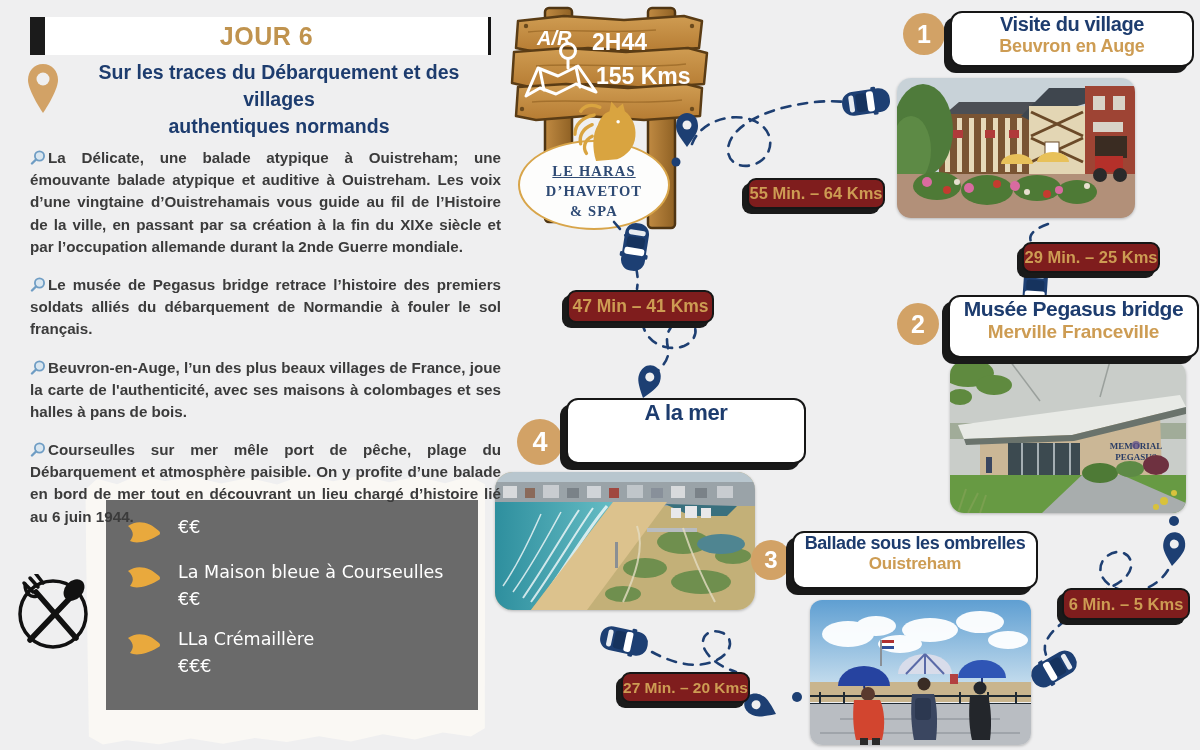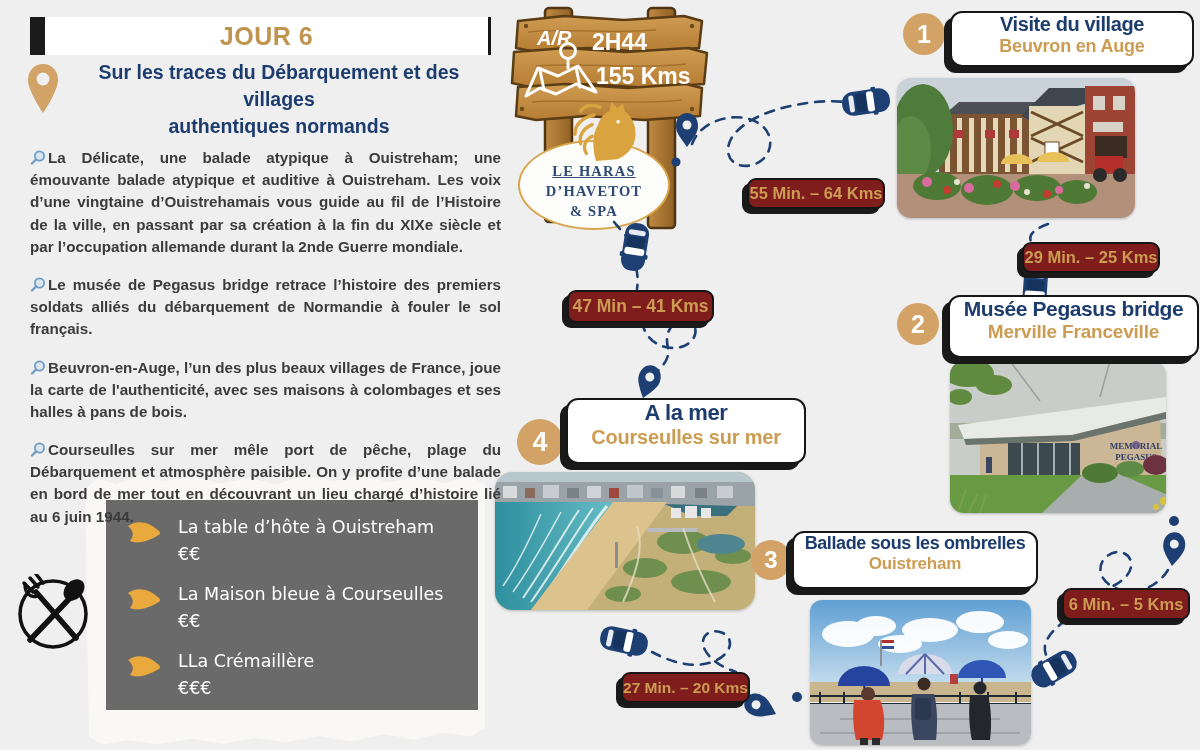--- a/index.html
+++ b/index.html
@@ -216,21 +216,21 @@
           <circle cx="150" cy="116" r="4"></circle>
         </g>
       <g fill="#e8e0d0">
           <circle cx="60" cy="104" r="3"></circle>
           <circle cx="130" cy="114" r="3"></circle>
           <circle cx="190" cy="108" r="3"></circle>
         </g>
     </svg>
   </div>
 
-  <div class="abs photo" style="left:950px;top:361px;width:216px;height:152px;">
+  <div class="abs photo" style="left:950px;top:361px;width:236px;height:152px;">
     <svg width="236" height="152" viewBox="0 0 236 152">
       <rect width="236" height="152" fill="#c9cdc9"></rect>
       <line x1="60" y1="0" x2="90" y2="40" stroke="#9aa09c" stroke-width="1.5"></line>
       <line x1="160" y1="0" x2="150" y2="36" stroke="#9aa09c" stroke-width="1.5"></line>
       <rect x="0" y="62" width="236" height="16" fill="#7a8c6a" opacity=".5"></rect>
       <polygon points="30,70 210,52 212,114 30,118" fill="#cbb796"></polygon>
       <polygon points="8,64 230,34 236,46 122,74 14,78" fill="#e8eae6"></polygon>
       <polygon points="14,78 122,74 236,46 236,53 124,80 16,84" fill="#6a736c"></polygon>
       <rect x="58" y="82" width="72" height="34" fill="#3c4a50"></rect>
       <g stroke="#c8d2d4" stroke-width="1.5">
@@ -386,21 +386,20 @@
     </svg>
   </div>
 
   <div class="abs paper"></div>
   <div class="abs gray-box">
     <div class="resto-row">
       <svg class="resto-bullet" viewBox="0 0 36 26">
           <path d="M2,6 C11,-1 24,2 33,11 C35,13 34,15 31,16 C21,22 10,24 4,21 C8,16 8,11 2,6 Z" fill="#e9a93d"></path>
         </svg>
       <div class="resto-text">
-        <div>La table d’hôte à Ouistreham</div>
         <div>€€</div>
       </div>
     </div>
     <div class="resto-row">
       <svg class="resto-bullet" viewBox="0 0 36 26">
           <path d="M2,6 C11,-1 24,2 33,11 C35,13 34,15 31,16 C21,22 10,24 4,21 C8,16 8,11 2,6 Z" fill="#e9a93d"></path>
         </svg>
       <div class="resto-text">
         <div>La Maison bleue à Courseulles</div>
         <div>€€</div>
@@ -491,21 +490,20 @@
 
   <div class="abs marker" style="left:751px;top:540px;width:40px;height:40px;font-size:24px;">3</div>
   <div class="abs stop-label" style="left:792px;top:531px;width:242px;height:54px;">
     <div class="stop-title" style="font-size:18px;">Ballade sous les ombrelles</div>
     <div class="stop-loc" style="font-size:17px;">Ouistreham</div>
   </div>
 
   <div class="abs marker" style="left:517px;top:419px;width:46px;height:46px;font-size:27px;">4</div>
   <div class="abs stop-label" style="left:566px;top:398px;width:236px;height:62px;">
     <div class="stop-title" style="font-size:22px;">A la mer</div>
-    <div class="stop-loc" style="font-size:20px;">Courseulles sur mer</div>
   </div>
 
   <div class="abs badge" style="left:747px;top:178px;width:134px;height:27px;font-size:16.5px;">55 Min. – 64 Kms</div>
   <div class="abs badge" style="left:1022px;top:242px;width:134px;height:27px;font-size:16.5px;">29 Min. – 25 Kms</div>
   <div class="abs badge" style="left:567px;top:290px;width:143px;height:29px;font-size:17.5px;">47 Min – 41 Kms</div>
   <div class="abs badge" style="left:1062px;top:588px;width:124px;height:28px;font-size:16.5px;">6 Min. – 5 Kms</div>
   <div class="abs badge" style="left:621px;top:672px;width:125px;height:27px;font-size:15.5px;">27 Min. – 20 Kms</div>
 
 </div>
 

